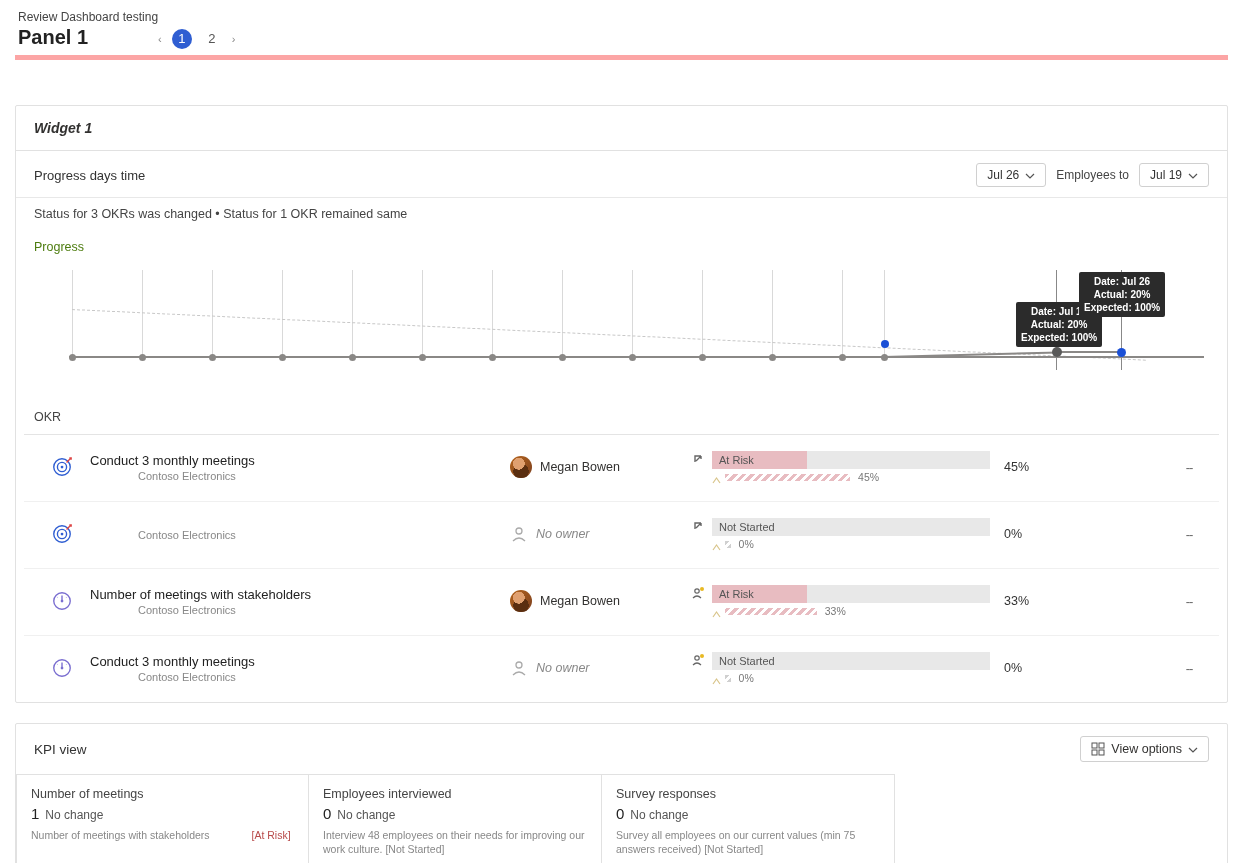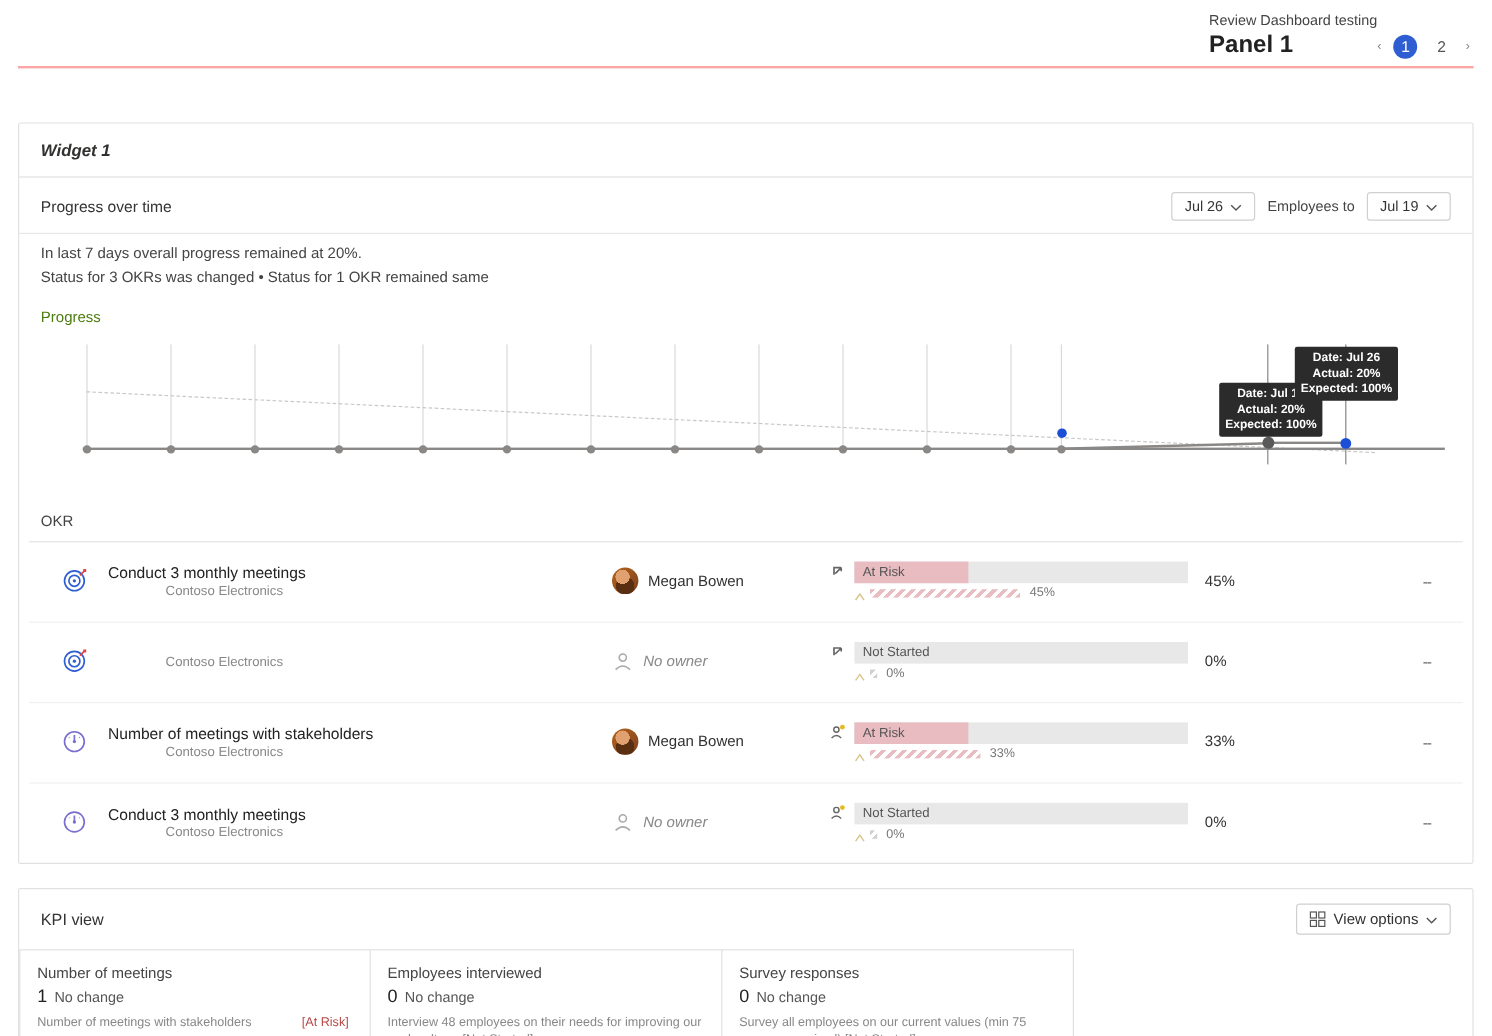--- a/index.html
+++ b/index.html
@@ -6,21 +6,21 @@
   html, body {
     font-family: "Segoe UI", -apple-system, sans-serif;
     font-size: 13px;
     color: #323130;
     background: #fff;
     width: 1243px;
   }
   .page { padding: 10px 15px 18px 15px; }
 
   
-  .header-row { display:flex; justify-content:flex-end; align-items:flex-end; border-bottom:2px solid #fca5a5; padding:0 3px 6px 3px;}
+  .header-row { display:flex; justify-content:flex-start; align-items:flex-end; border-bottom:5px solid #fca5a5; padding:0 3px 6px 3px;}
   .header-left {}
   .breadcrumb { font-size:12px; color:#444;}
   .panel-title { font-size:20px; font-weight:600; color:#222; margin-top:2px;}
   .pagination { display:flex; align-items:center; gap:10px; font-size:13px; color:#555;}
   .page-arrow { color:#888; cursor:pointer; font-size:11px;}
   .page-num { width:20px; height:20px; line-height:20px; text-align:center; border-radius:50%; cursor:pointer;}
   .page-num.active { background:#2F5ED2; color:#fff;}
 
   
   .widget { border:1px solid #e1e1e1; border-radius:2px; margin-top:45px; }
@@ -113,40 +113,39 @@
       <span class="page-num active">1</span>
       <span class="page-num">2</span>
       <span class="page-arrow">›</span>
     </div>
   </div>
 
   <div class="widget">
     <div class="widget-title">Widget 1</div>
 
     <div class="pot-header">
-      <div class="pot-title">Progress over time</div>
+      <div class="pot-title">Progress days time</div>
       <div class="date-controls">
         <div class="date-pill">
           <span>Jul 26</span>
           <span class="chev"><svg viewBox="0 0 10 10">
                 <path d="M1 3 L5 7 L9 3" fill="none" stroke="#555" stroke-width="1.2"></path>
               </svg></span>
         </div>
         <span class="compared-lbl">Employees to</span>
         <div class="date-pill">
           <span>Jul 19</span>
           <span class="chev"><svg viewBox="0 0 10 10">
                 <path d="M1 3 L5 7 L9 3" fill="none" stroke="#555" stroke-width="1.2"></path>
               </svg></span>
         </div>
       </div>
     </div>
 
     <div class="summary-lines">
-      <div>In last 7 days overall progress remained at 20%.</div>
       <div>Status for 3 OKRs was changed • Status for 1 OKR remained same</div>
     </div>
 
     <div class="progress-lbl">Progress</div>
 
     <div class="chart-wrap">
       <div class="chart-box">
 
         <div class="gridline" style="left:38px"></div>
         <div class="gridline" style="left:108px"></div>

